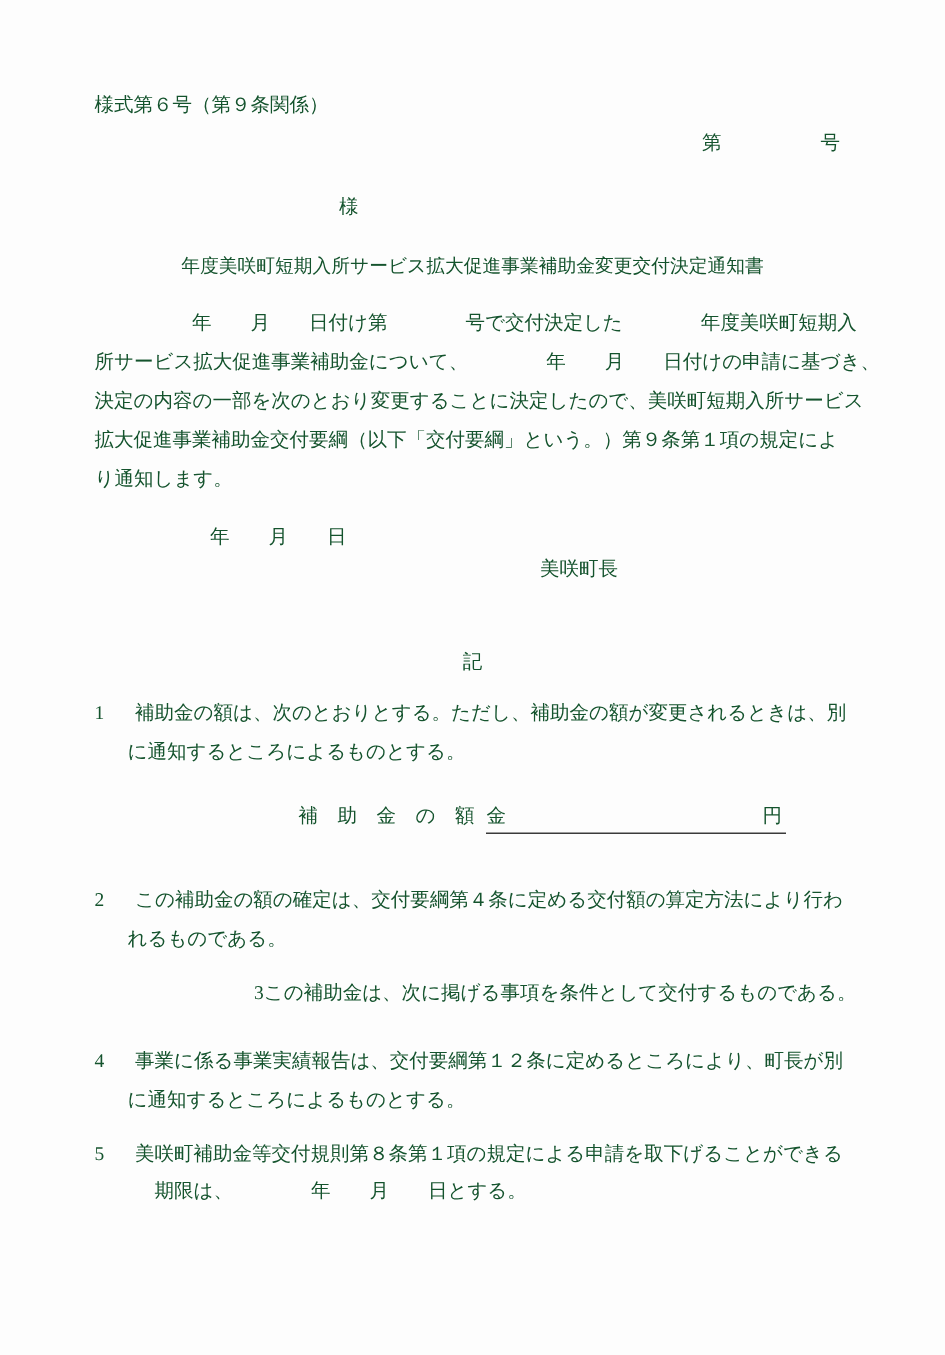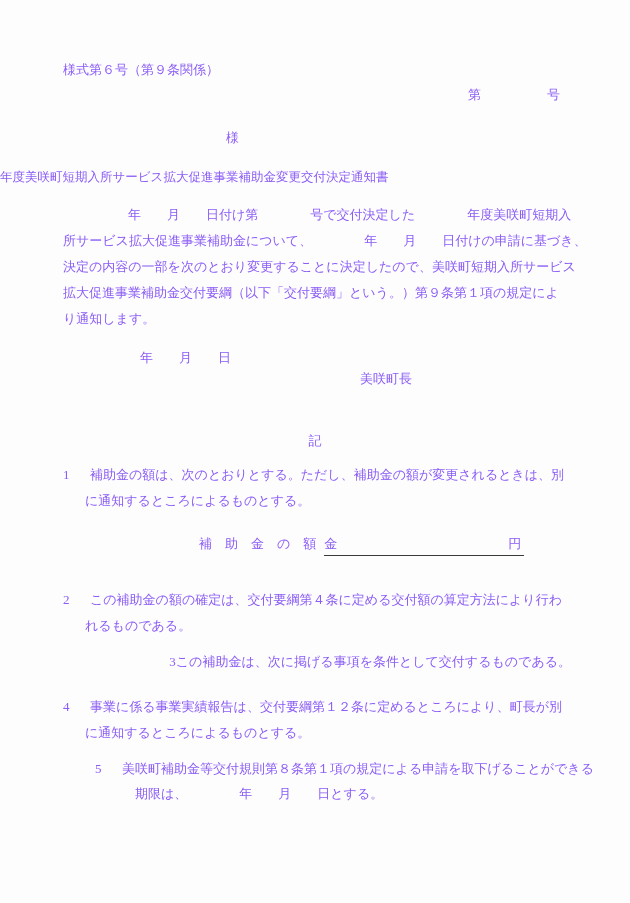--- a/index.html
+++ b/index.html
@@ -4,56 +4,56 @@
 <style>
   html, body { margin: 0; padding: 0; background: #f4f4f4; }
   .page {
     position: relative;
     width: 630px;
     height: 903px;
     background: #fdfdfd;
     font-family: "Liberation Serif", "DejaVu Serif", serif;
     font-size: 13px;
     line-height: 26px;
-    color: #8b5cf6;
+    color: #14532d;
     overflow: hidden;
   }
   .abs { position: absolute; }
   .line { white-space: nowrap; }
 
   .form-label { left: 63px; top: 57px; }
 
   .doc-number {
     left: 468px; top: 82px; width: 92px;
     display: flex; justify-content: space-between;
   }
 
   .recipient { left: 226px; top: 125px; }
 
   .doc-title {
     left: 0; top: 164px; width: 630px;
-    text-align: left; font-size: 12.5px;
+    text-align: center; font-size: 12.5px;
   }
 
   .paragraph { left: 63px; top: 202px; width: 508px; }
 
   .date-line { left: 140px; top: 345px; }
   .signer   { left: 360px; top: 366px; }
 
   .record-marker { left: 0; top: 428px; width: 630px; text-align: center; }
 
   .item { left: 63px; width: 508px; }
   .item .num { display: inline-block; width: 27px; }
   .item .cont { padding-left: 22px; }
   .item .cont-wide { padding-left: 40px; font-family: Liberation Mono, monospace; }
   .item-1 { top: 462px; }
   .item-2 { top: 587px; }
   .item-3 { top: 649px; text-align: right; }
   .item-4 { top: 694px; }
-  .item-5 { top: 756px; margin-left: 32px; }
+  .item-5 { top: 756px; }
 
   .amount-row { left: 170px; top: 533px; line-height: 22px; white-space: nowrap; }
   .amount-label { display: inline-block; margin-left: 29px; }
   .amount-fill {
     display: inline-flex;
     justify-content: space-between;
     width: 200px;
     margin-left: 8px;
     border-bottom: 1px solid #3a3a3a;
   }

